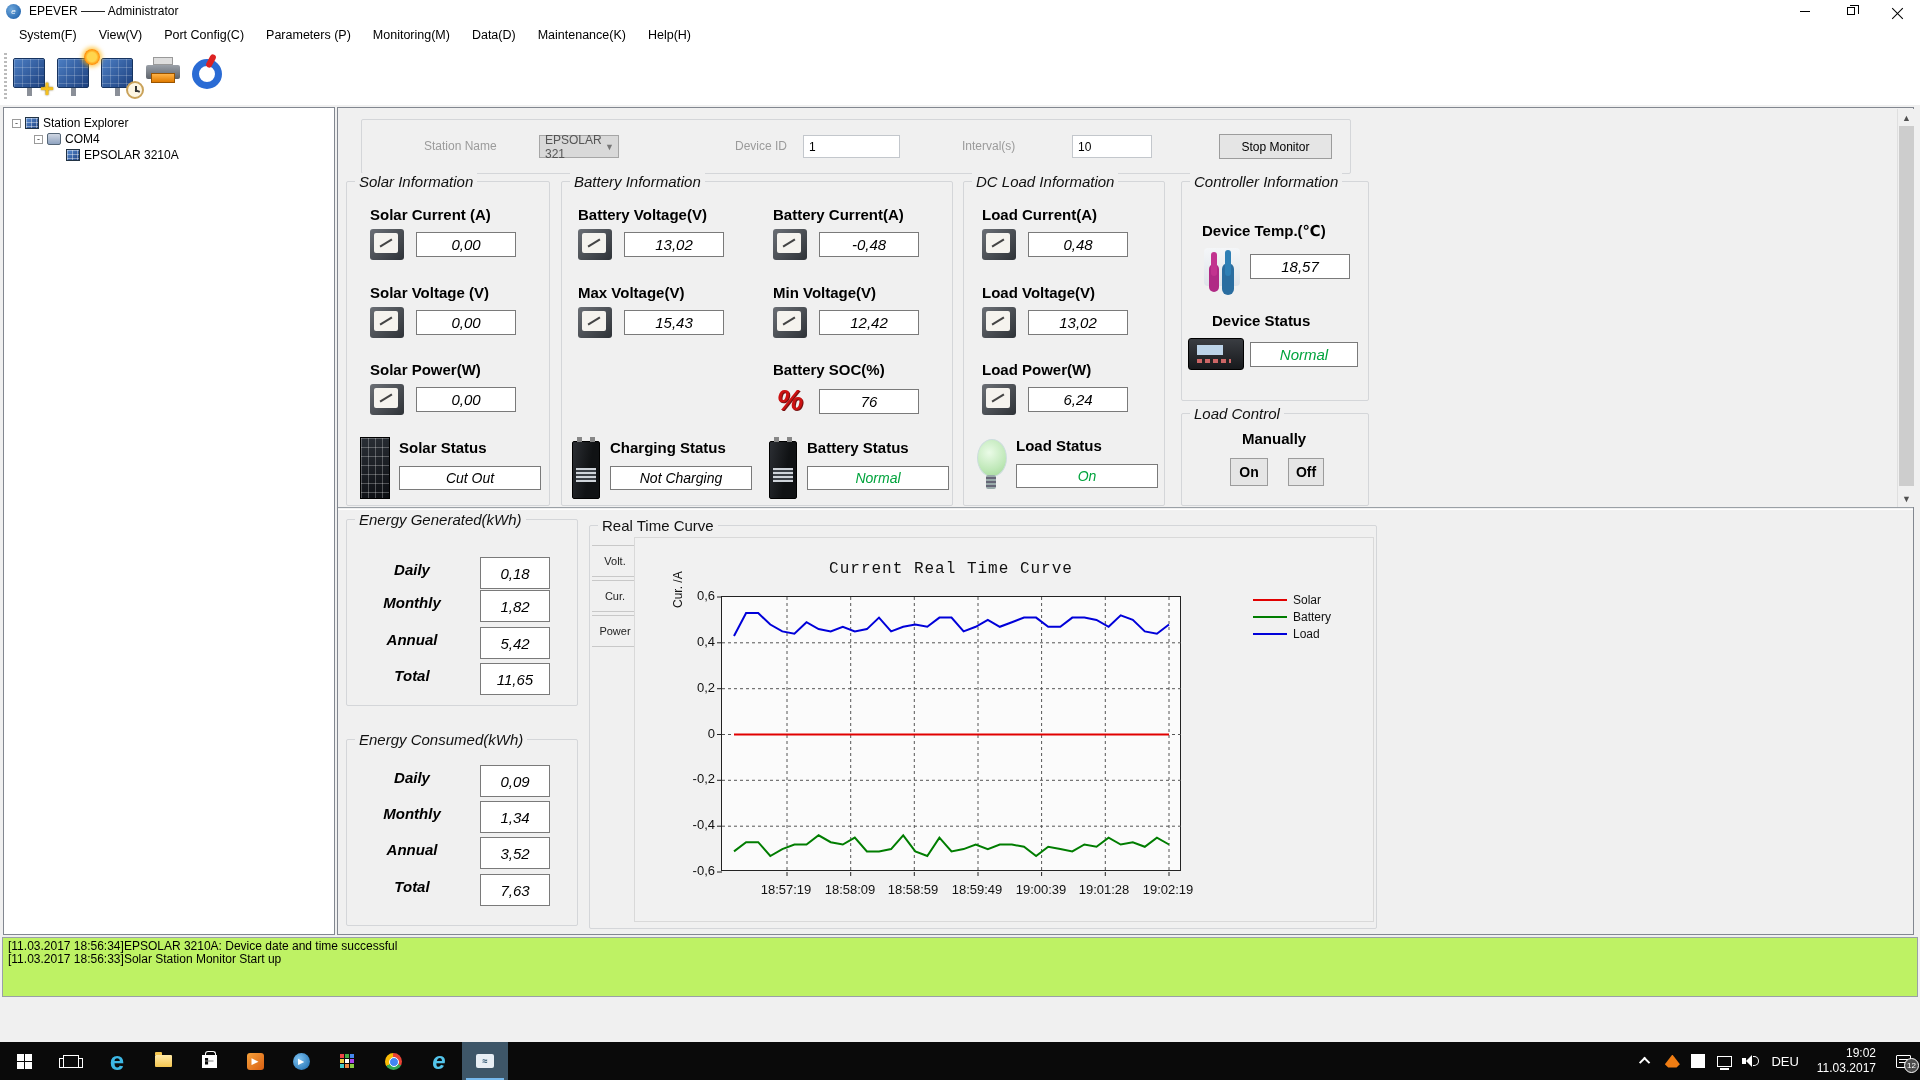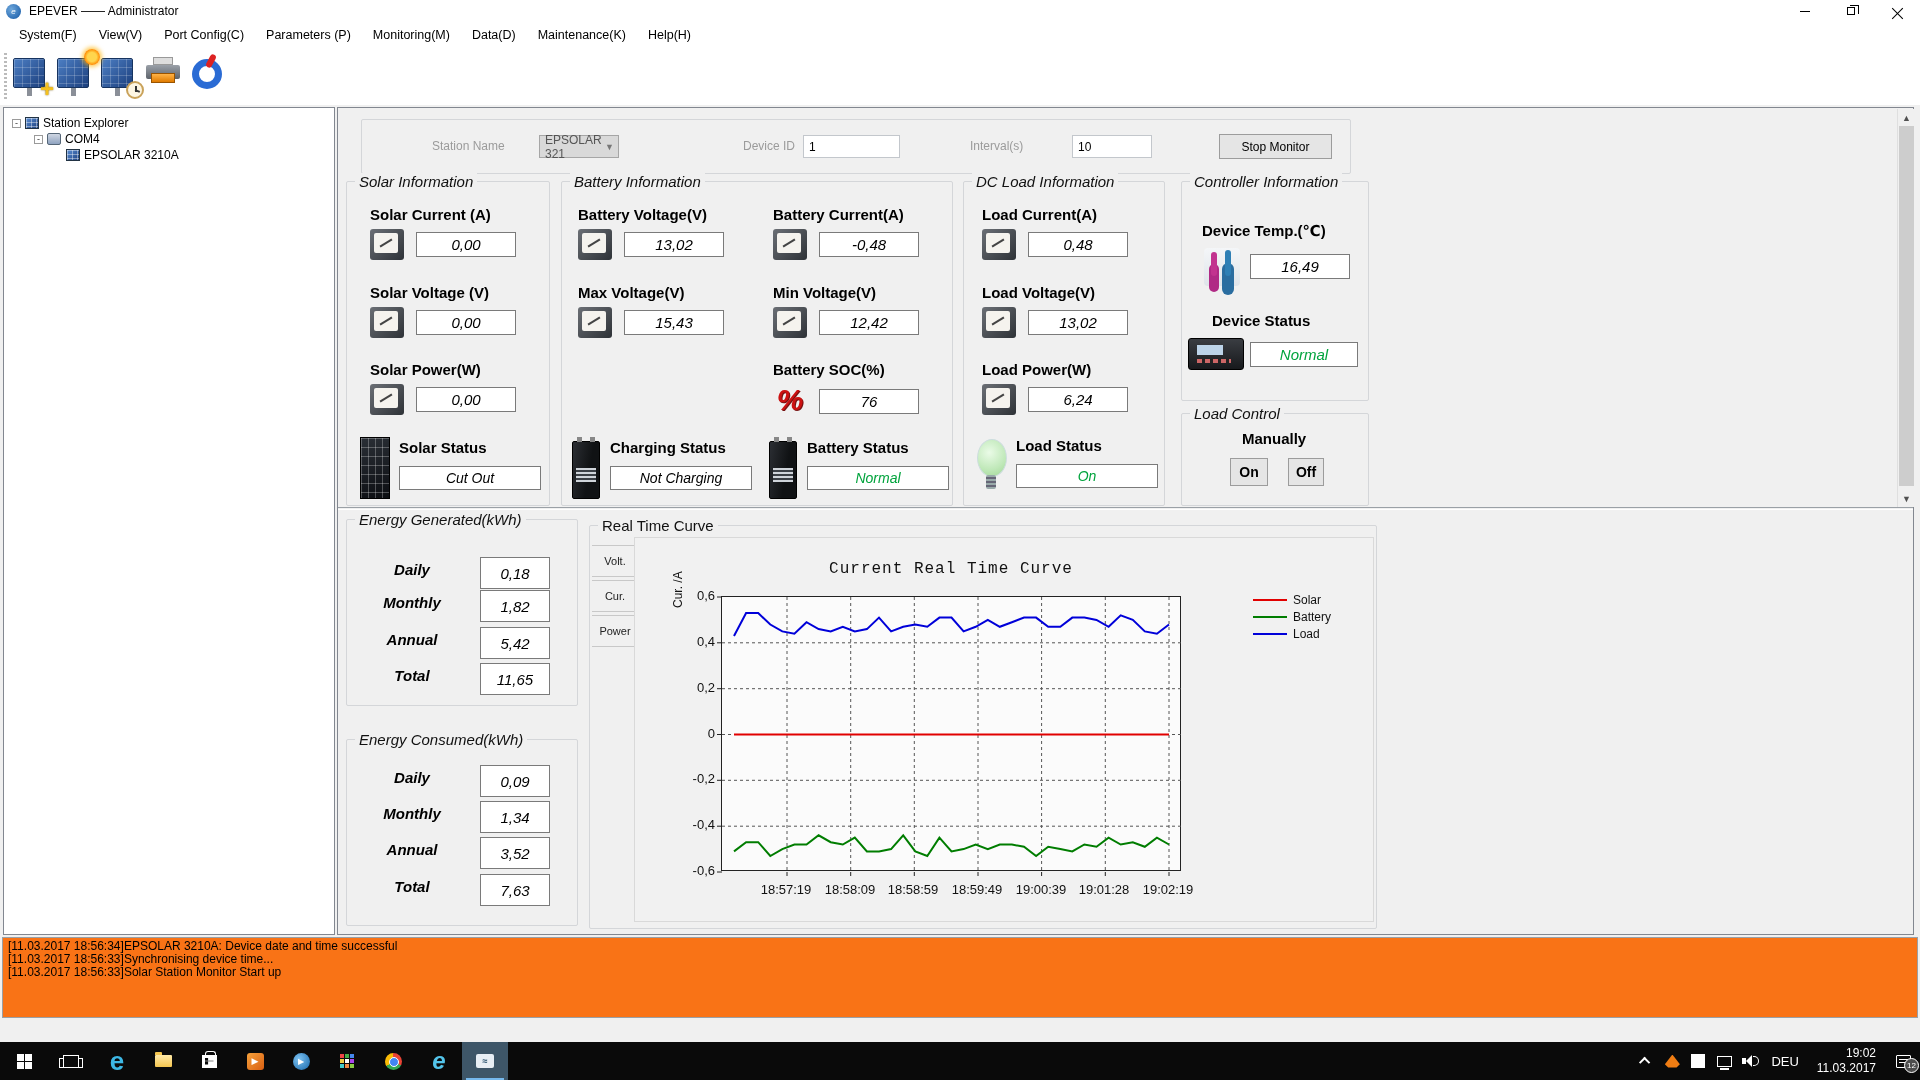--- a/index.html
+++ b/index.html
@@ -52,21 +52,21 @@
   .tree-ico.com { background:linear-gradient(#cfd6e2,#8fa3c0); border:1px solid #567; border-radius:2px; }
 
   .main-panel { position:absolute; left:337px; top:0; width:1577px; height:828px; background:#f0f0f0; border:1px solid #828790; }
   .hdivider { position:absolute; left:0; top:399px; width:1575px; height:3px; background:#f0f0f0; border-top:1px solid #9aa0a6; border-bottom:1px solid #fff; }
 
   .groupbox { position:absolute; border:1px solid #d4d6d9; border-radius:2px; }
   .gb-title { position:absolute; top:-9px; left:8px; background:#f0f0f0; padding:0 4px; font-size:15px; font-style:italic; color:#111; white-space:nowrap; }
   .gb-title.plain { font-style:normal; }
 
   
-  .mon-label { position:absolute; font-size:12px; color:#9b9b9b; white-space:nowrap;margin-left:8px; }
+  .mon-label { position:absolute; font-size:12px; color:#9b9b9b; white-space:nowrap; }
   .combo { position:absolute; width:80px; height:23px; background:#d9d9d9; border:1px solid #a6a6a6; font-size:12px; color:#555; display:flex; align-items:center; padding-left:5px; }
   .combo .chev { margin-left:auto; margin-right:4px; font-size:9px; color:#777; }
   .tbox { position:absolute; height:23px; background:#fff; border:1px solid #c3c7cc; font-size:12px; color:#000; display:flex; align-items:center; padding-left:5px; }
   .btn { position:absolute; background:#e5e5e5; border:1px solid #9c9c9c; font-size:12px; color:#000; display:flex; align-items:center; justify-content:center; }
 
   
   .field { position:absolute; width:150px; }
   .f-label { font-size:15px; font-weight:bold; white-space:nowrap; margin-bottom:6px; }
   .f-row { display:flex; align-items:center; }
   .vbox { width:100px; height:25px; background:#fff; border:1px solid #7a7a7a; font-size:15px; font-style:italic; display:flex; align-items:center; justify-content:center; white-space:nowrap; }
@@ -114,21 +114,21 @@
   .grid { stroke:#555; stroke-width:1; stroke-dasharray:3,3; } 
   .rtc-ylabel { position:absolute; left:36px; top:70px; font-size:12px; color:#111; transform:rotate(-90deg); transform-origin:left top; white-space:nowrap; }
   .rtc-yticks span { position:absolute; left:0; width:80px; text-align:right; font-size:13px; color:#111; }
   .rtc-xticks span { position:absolute; top:344px; transform:translateX(-50%); font-size:13px; color:#111; white-space:nowrap; }
   .rtc-legend { position:absolute; left:618px; top:55px; }
   .leg-row { display:flex; align-items:center; margin-bottom:3px; }
   .leg-line { width:34px; height:2px; margin-right:6px; }
   .leg-text { font-size:12px; color:#111; }
 
   
-  .log-panel { position:absolute; left:2px; top:937px; width:1916px; height:81px; background:#f97316; border:1px solid #9aa0a6; font-size:12px; line-height:13px; padding:2px 5px; }
+  .log-panel { position:absolute; left:2px; top:937px; width:1916px; height:60px; background:#bef264; border:1px solid #9aa0a6; font-size:12px; line-height:13px; padding:2px 5px; }
 
   
   .taskbar { position:absolute; left:0; top:1042px; width:1920px; height:38px; background:#0a0a0a; display:flex; align-items:center; }
   .tb-start { width:48px; height:38px; display:flex; align-items:center; justify-content:center; }
   .win-logo { width:15px; height:15px; display:grid; grid-template-columns:7px 7px; grid-template-rows:7px 7px; gap:1px; }
   .win-logo i { background:#fff; }
   .search-box { width:356px; height:30px; background:#2d2d2d; border:1px solid #5a5a5a; display:flex; align-items:center; padding:0 8px; }
   .cortana-ring { width:16px; height:16px; border:2px solid #e8e8e8; border-radius:50%; margin-right:8px; }
   .search-text { color:#cfcfcf; font-size:13px; flex:1; }
   .mic { position:relative; width:12px; height:18px; }
@@ -375,21 +375,21 @@
       <div class="status-field" style="left:52px;top:255px">
         <div class="status-label">Load Status</div>
         <div class="status-box green">On</div>
       </div>
     </div>
 
     <div class="groupbox" style="left:843px;top:73px;width:188px;height:220px">
       <span class="gb-title">Controller Information</span>
       <div style="position:absolute;left:20px;top:40px;font-size:15px;font-weight:bold;white-space:nowrap">Device Temp.(℃)</div>
       <span class="thermo2" style="position:absolute;left:22px;top:66px"></span>
-      <span class="vbox" style="position:absolute;left:68px;top:72px">16,49</span>
+      <span class="vbox" style="position:absolute;left:68px;top:72px">18,57</span>
       <div style="position:absolute;left:30px;top:130px;font-size:15px;font-weight:bold;white-space:nowrap">Device Status</div>
       <span class="ctrl-ico" style="position:absolute;left:6px;top:156px"></span>
       <span class="vbox green" style="position:absolute;left:68px;top:160px;width:108px">Normal</span>
     </div>
 
     <div class="groupbox" style="left:843px;top:305px;width:188px;height:93px">
       <span class="gb-title">Load Control</span>
       <div style="position:absolute;left:60px;top:16px;font-size:15px;font-weight:bold">Manually</div>
       <div class="btn" style="left:48px;top:44px;width:38px;height:28px;font-weight:bold;font-size:14px">On</div>
       <div class="btn" style="left:106px;top:44px;width:36px;height:28px;font-weight:bold;font-size:14px">Off</div>
@@ -514,21 +514,20 @@
               <span class="leg-text">Load</span>
             </div>
           </div>
       </div>
     </div>
   </div>
 </div>
 
 <div class="log-panel">
   <div>[11.03.2017 18:56:34]EPSOLAR 3210A: Device date and time successful</div>
-  <div>[11.03.2017 18:56:33]Synchronising device time...</div>
   <div>[11.03.2017 18:56:33]Solar Station Monitor Start up</div>
 </div>
 
 <div class="taskbar">
   <div class="tb-start">
     <span class="win-logo">
         <i></i>
         <i></i>
         <i></i>
         <i></i>

